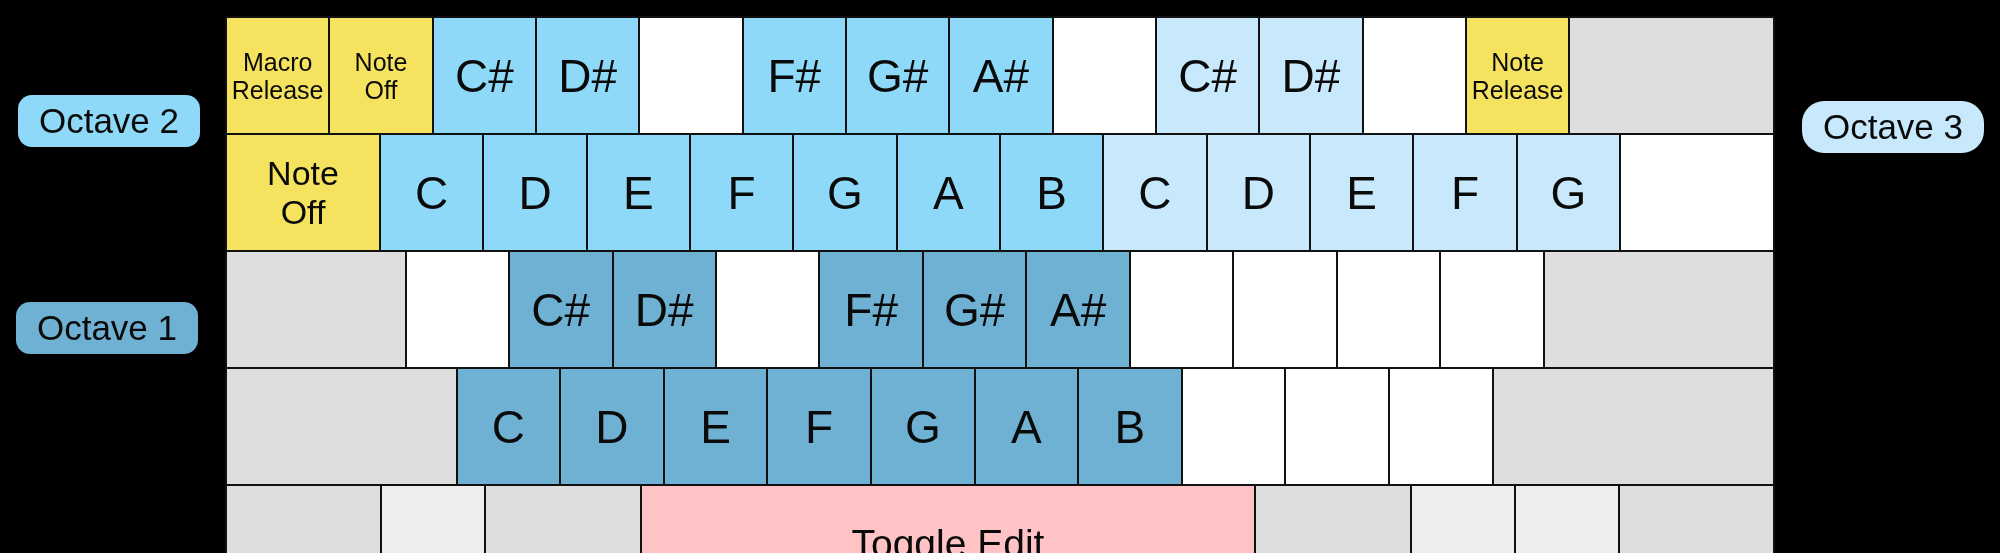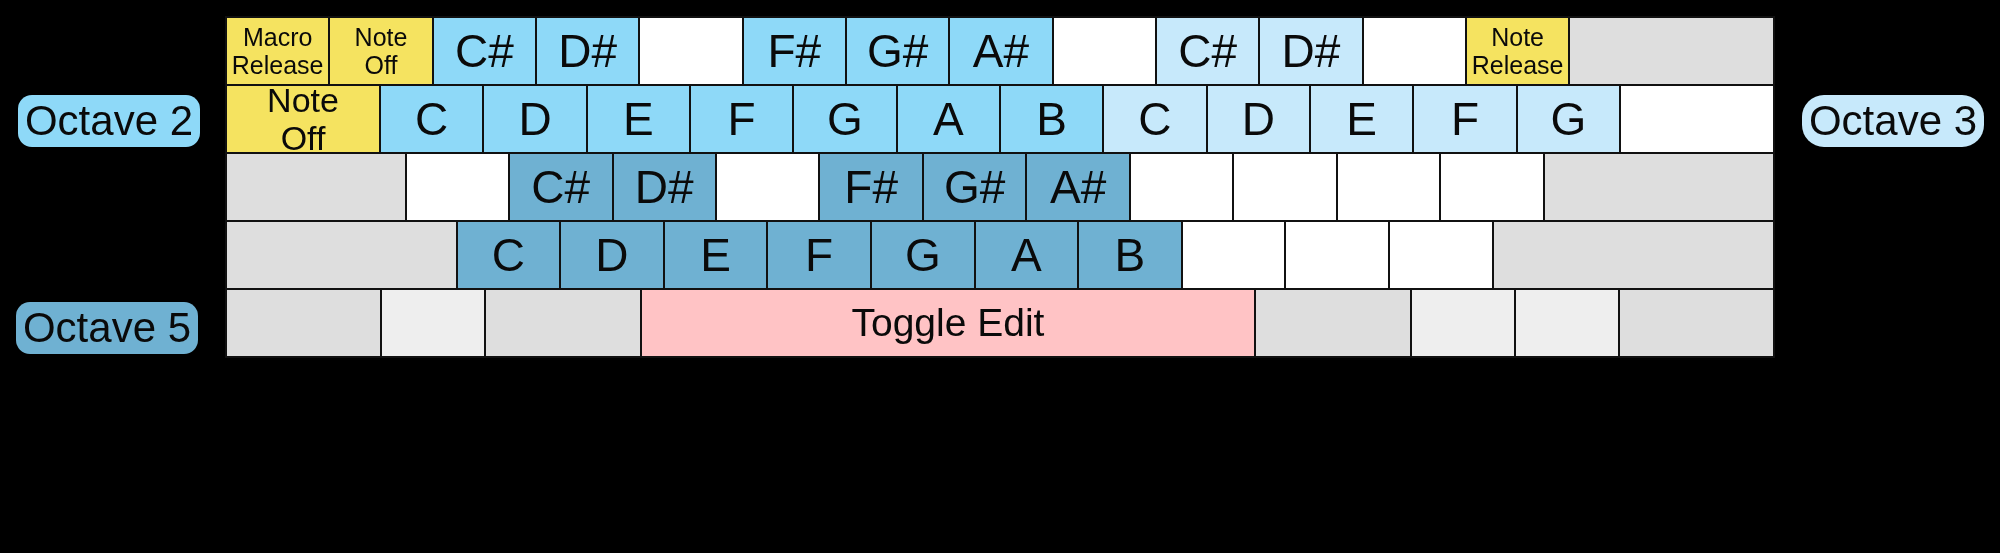--- a/index.html
+++ b/index.html
@@ -1,50 +1,50 @@
 <!DOCTYPE html>
 <html><head>
 <meta charset="utf-8">
 <style>
   html,body{margin:0;padding:0;background:#000;}
   .stage{
     position:relative;width:2000px;height:553px;background:#000;
     font-family:"Liberation Sans",sans-serif;color:#0a0a0a;overflow:hidden;
   }
   .keyboard{position:absolute;left:225px;top:16px;width:1550px;}
-  .row{display:flex;height:70px;}
+  .row{display:flex;height:119px;}
   .row + .row{margin-top:-2px;}
   .key{
     flex:1 1 0;box-sizing:border-box;border:2px solid #111;
     display:flex;align-items:center;justify-content:center;
     text-align:center;white-space:pre-line;overflow:hidden;
     font-weight:400;
   }
   .key + .key{margin-left:-2px;}
   .t-small{font-size:25px;line-height:1.12;}
   .t-medium{font-size:34px;line-height:1.12;}
   .t-large{font-size:46px;}
   .t-space{font-size:39px;}
   .pill{
     position:absolute;height:52px;width:182px;border-radius:14px;
     display:flex;align-items:center;justify-content:center;
-    font-size:42px;box-sizing:border-box;
+    font-size:35px;box-sizing:border-box;
   }
   .pill-oct2{left:18px;top:95px;}
   .pill-oct1{left:16px;top:302px;}
-  .pill-oct3{left:1802px;top:95px;border-radius:22px;}
+  .pill-oct3{left:1802px;top:101px;border-radius:22px;}
 </style>
 </head>
 <body>
 
 <div class="stage" style="background: rgb(0, 0, 0);">
 
   <div class="pill pill-oct2" style="background: rgb(142, 217, 248);">Octave 2</div>
 
-  <div class="pill pill-oct1" style="background: rgb(111, 177, 210);">Octave 5</div>
+  <div class="pill pill-oct1" style="background: rgb(111, 177, 210);">Octave 1</div>
 
   <div class="pill pill-oct3" style="background: rgb(199, 233, 251);">Octave 3</div>
 
   <div class="keyboard">
     <div class="row">
         <div class="key t-small" style="flex-grow: 1; background: rgb(245, 227, 96); border-color: rgb(17, 17, 17);">Macro
 Release</div>
         <div class="key t-small" style="flex-grow: 1; background: rgb(245, 227, 96); border-color: rgb(17, 17, 17);">Note
 Off</div>
         <div class="key t-large" style="flex-grow: 1; background: rgb(142, 217, 248); border-color: rgb(17, 17, 17);">C#</div>

